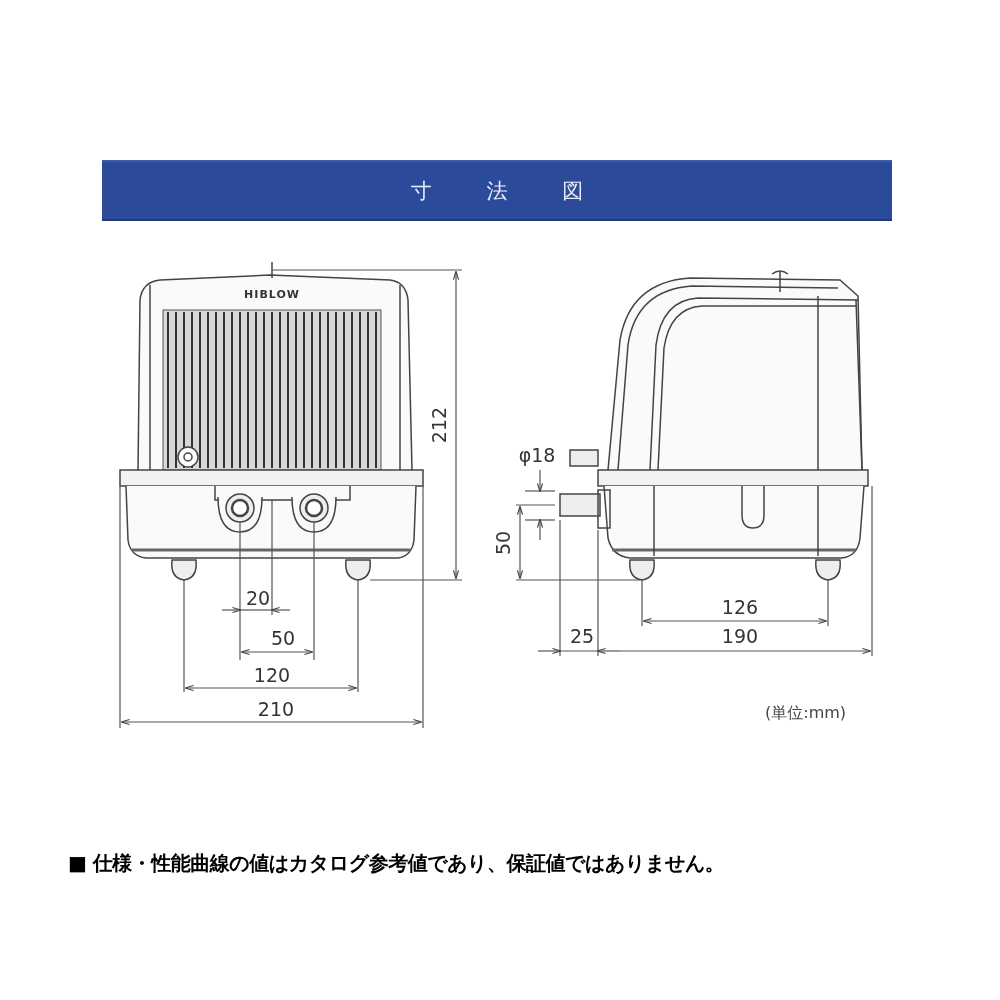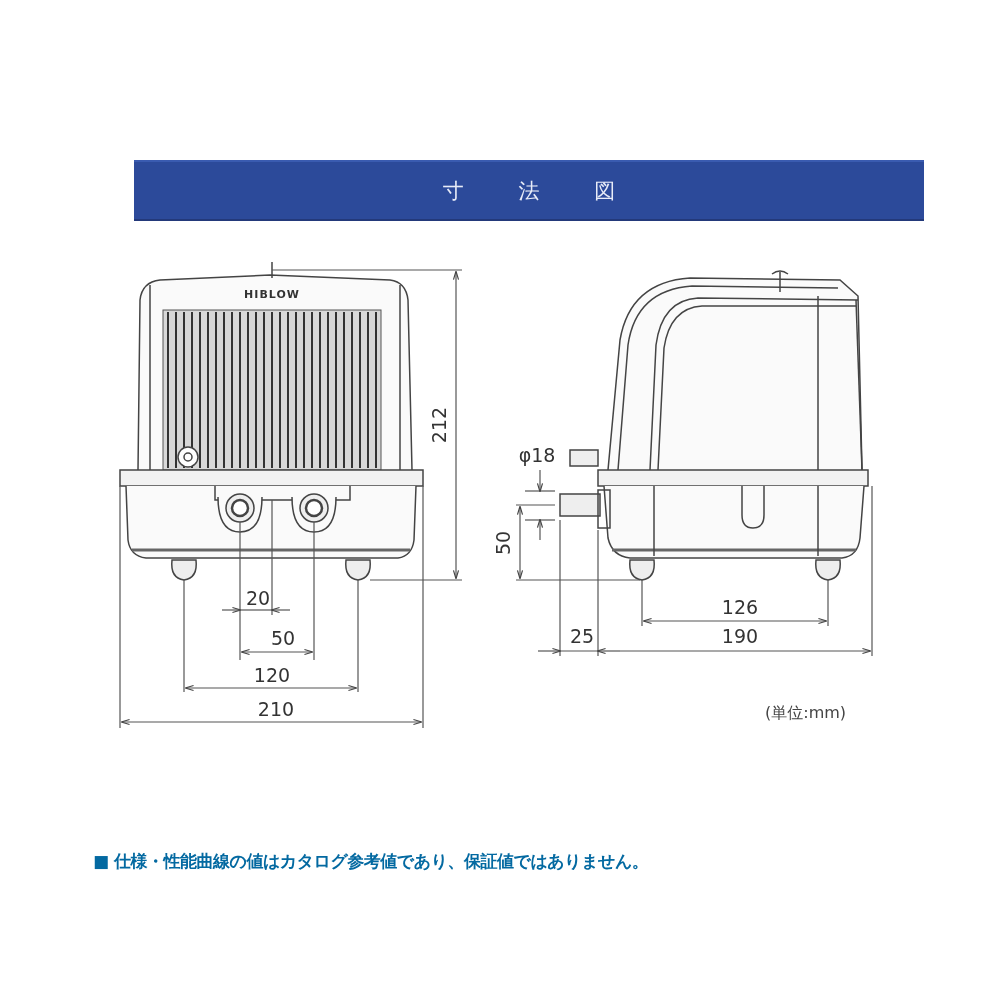--- a/index.html
+++ b/index.html
@@ -1,26 +1,26 @@
 <!DOCTYPE html>
 <html><head>
 <meta charset="utf-8">
 <style>
   html, body { margin:0; padding:0; background:#ffffff; }
   body { width:1000px; height:1000px; position:relative; overflow:hidden;
          font-family:"DejaVu Sans", sans-serif; }
   .banner { position:absolute; left:102px; top:160px; width:790px; height:57px;
             background:#2c4a9a; border-top:2px solid #3a5bb0; border-bottom:2px solid #23397a;
-            display:flex; align-items:center; justify-content:center;margin-left:32px; }
+            display:flex; align-items:center; justify-content:center; }
   .banner-title { color:#e8ecf8; font-size:21px; letter-spacing:24px; padding-left:24px; }
   svg.drawing { position:absolute; left:0; top:0; }
   .dim-text { font-family:"DejaVu Sans", sans-serif; font-size:19px; fill:#333; }
   .unit-note { position:absolute; left:765px; top:703px; font-size:16px; color:#444; }
-  .footnote { position:absolute; left:68px; top:850px; font-size:17px; font-weight:bold;
-              color:#0369a1; letter-spacing:-0.5px;margin-left:25px; }
+  .footnote { position:absolute; left:68px; top:850px; font-size:20px; font-weight:bold;
+              color:#000000; letter-spacing:-0.5px; }
 </style>
 </head>
 <body>
 
 <div class="banner">
   <span class="banner-title">寸 法 図</span>
 </div>
 
 <svg class="drawing" width="1000" height="1000" viewBox="0 0 1000 1000">
   <defs>

